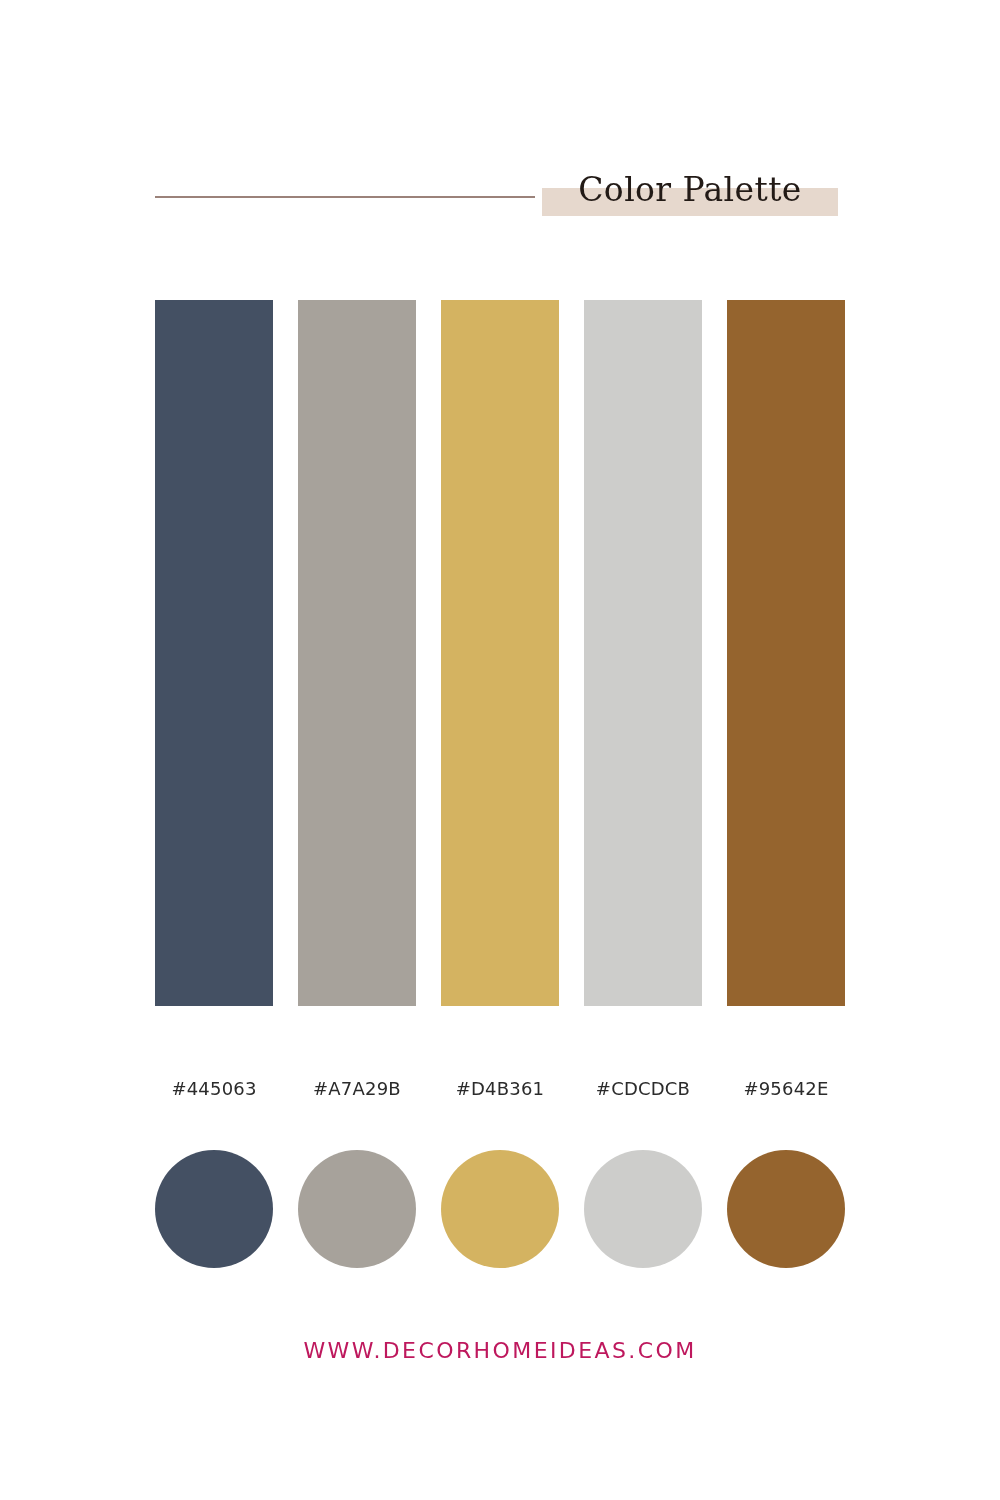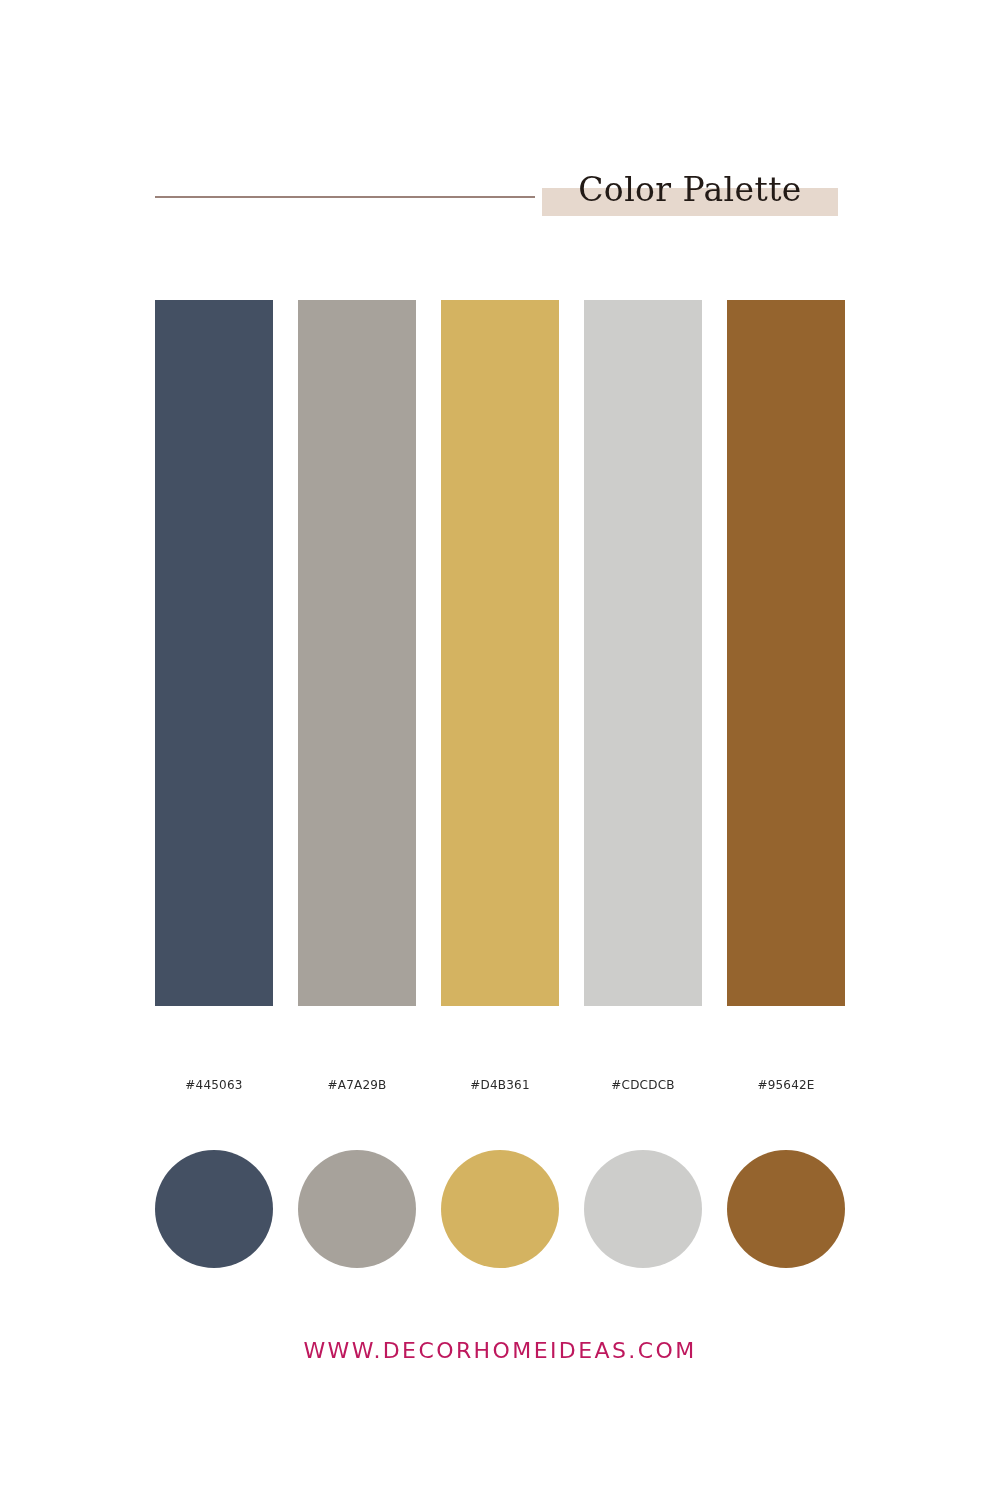--- a/index.html
+++ b/index.html
@@ -81,21 +81,21 @@
     left: 155px;
     top: 1078px;
     width: 690px;
     display: flex;
     justify-content: space-between;
   }
   .hex-label {
     width: 118px;
     text-align: center;
     font-family: "DejaVu Sans", "Liberation Sans", sans-serif;
-    font-size: 12px;
+    font-size: 18px;
     font-weight: 400;
     letter-spacing: 0.2px;
     color: #2b2b2b;
   }
 
   
   .circle-row {
     position: absolute;
     left: 155px;
     top: 1150px;

